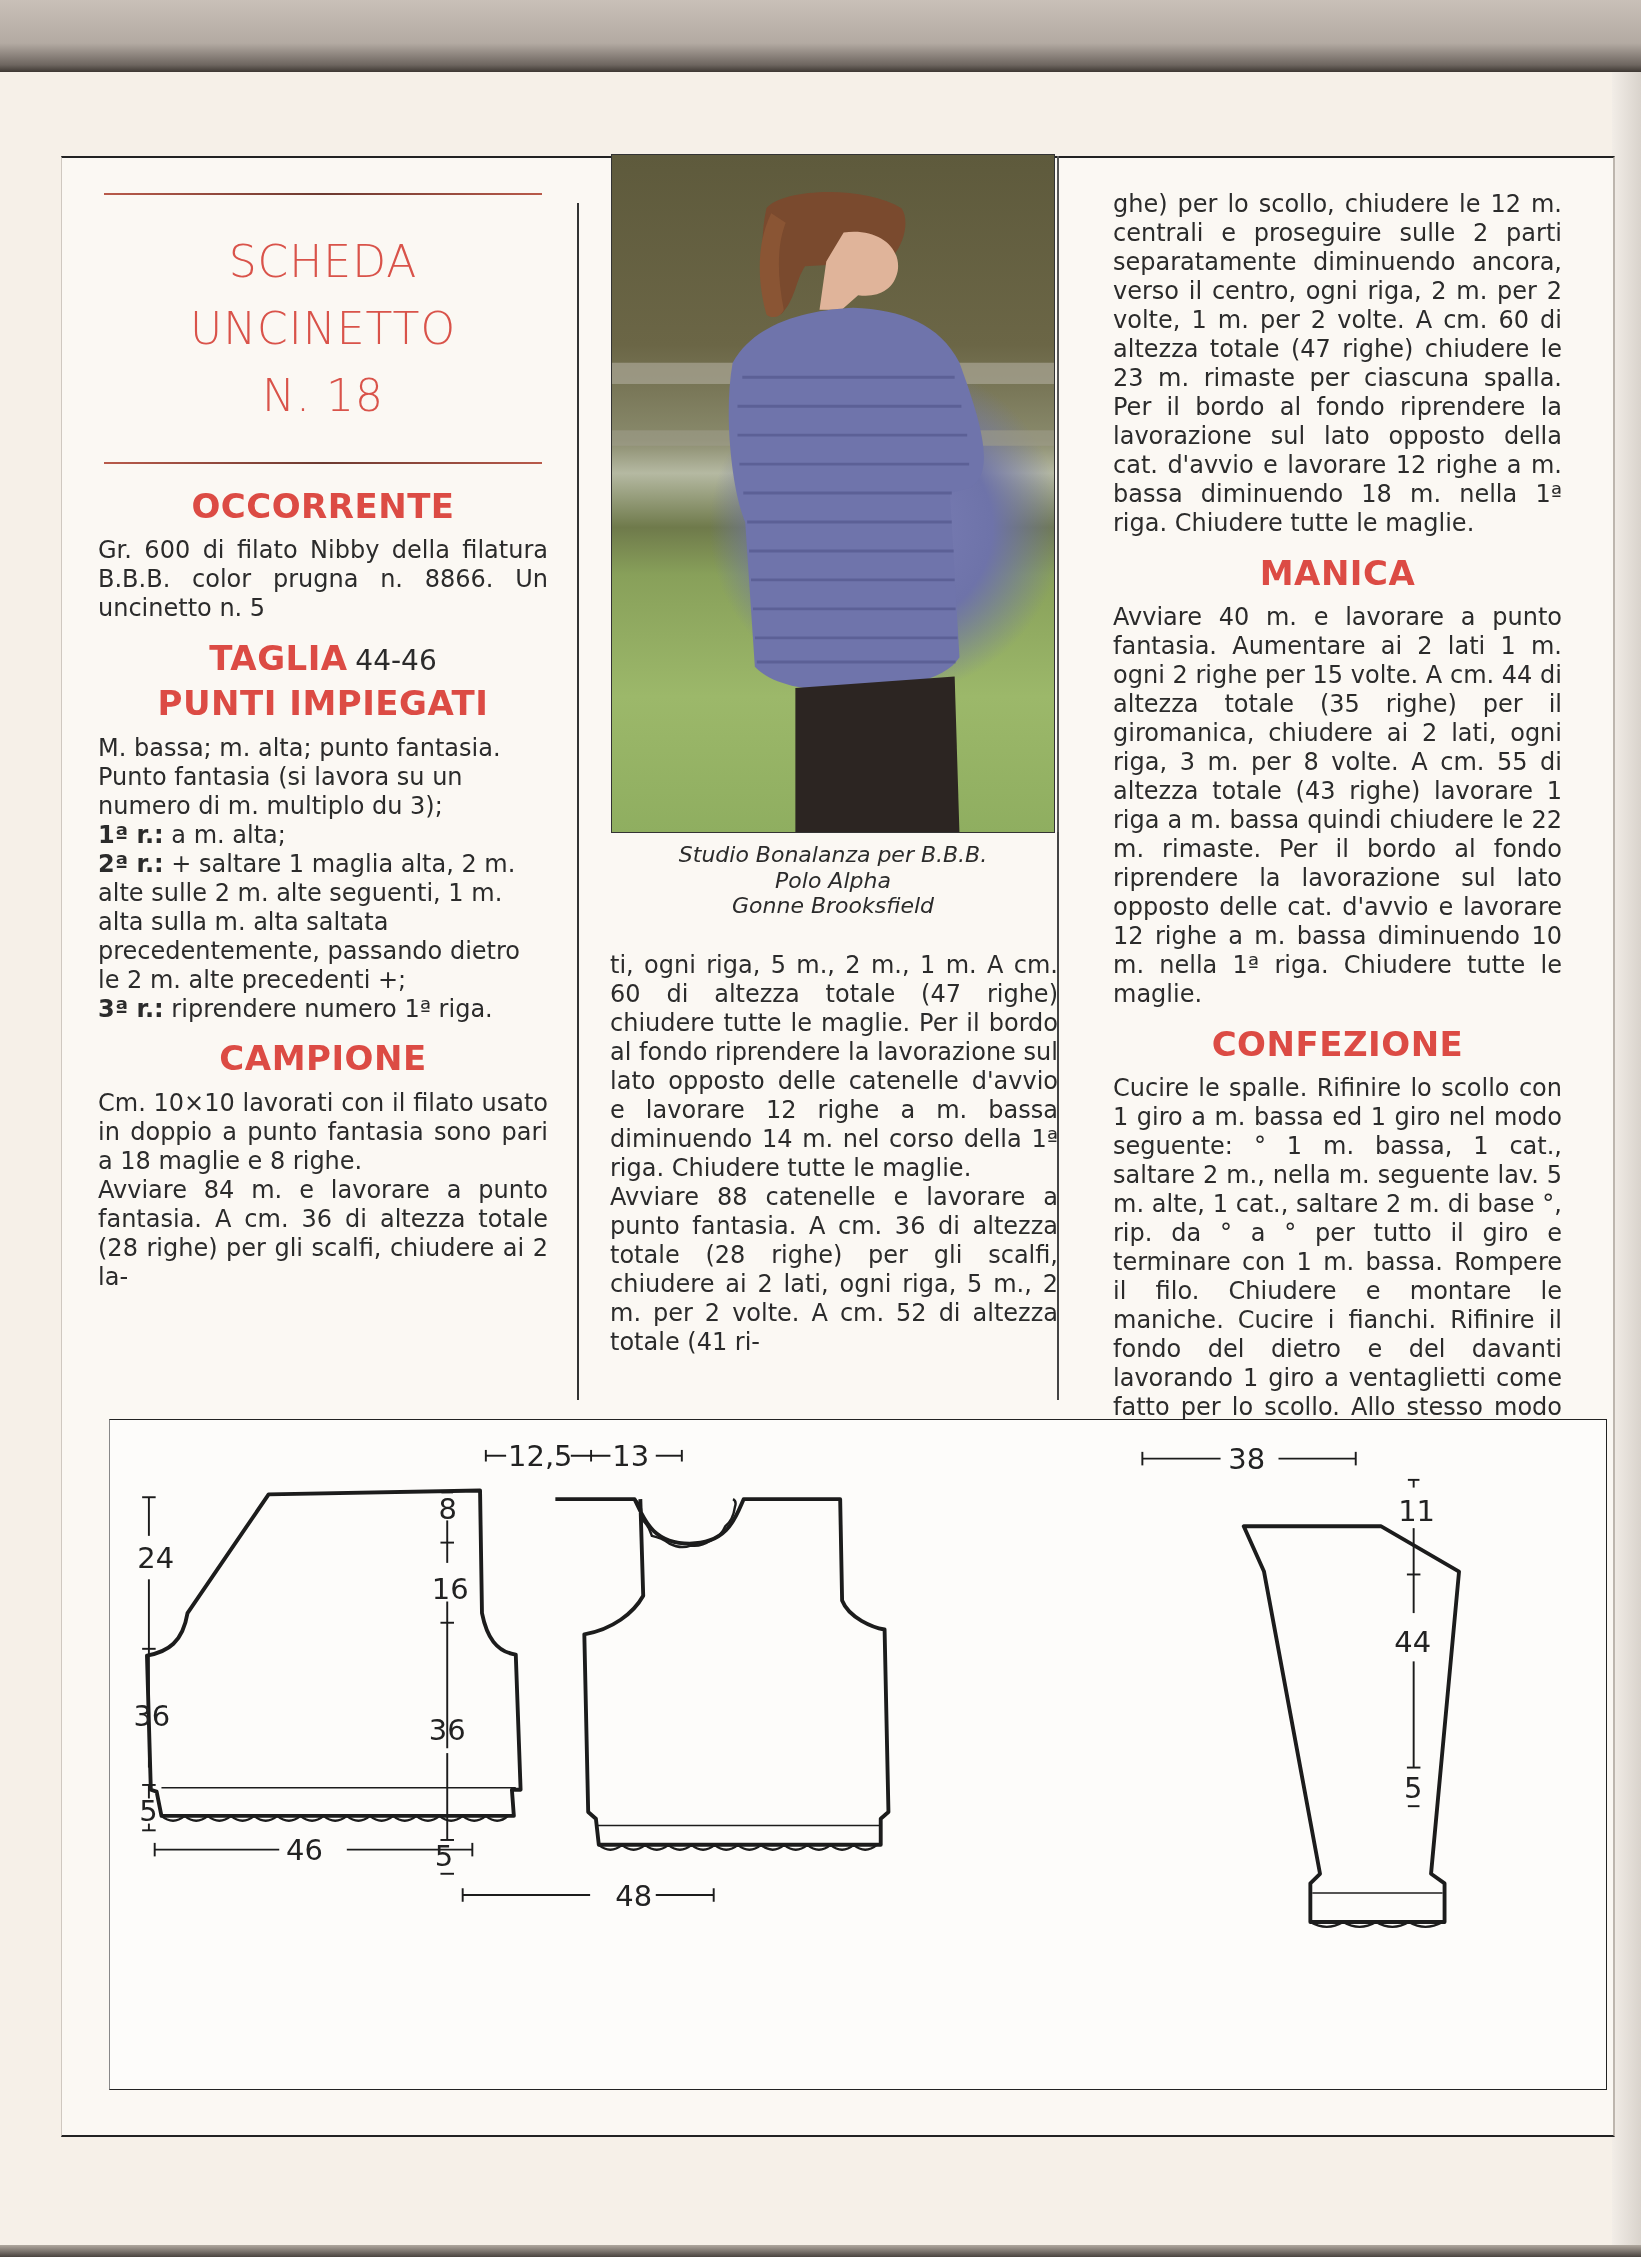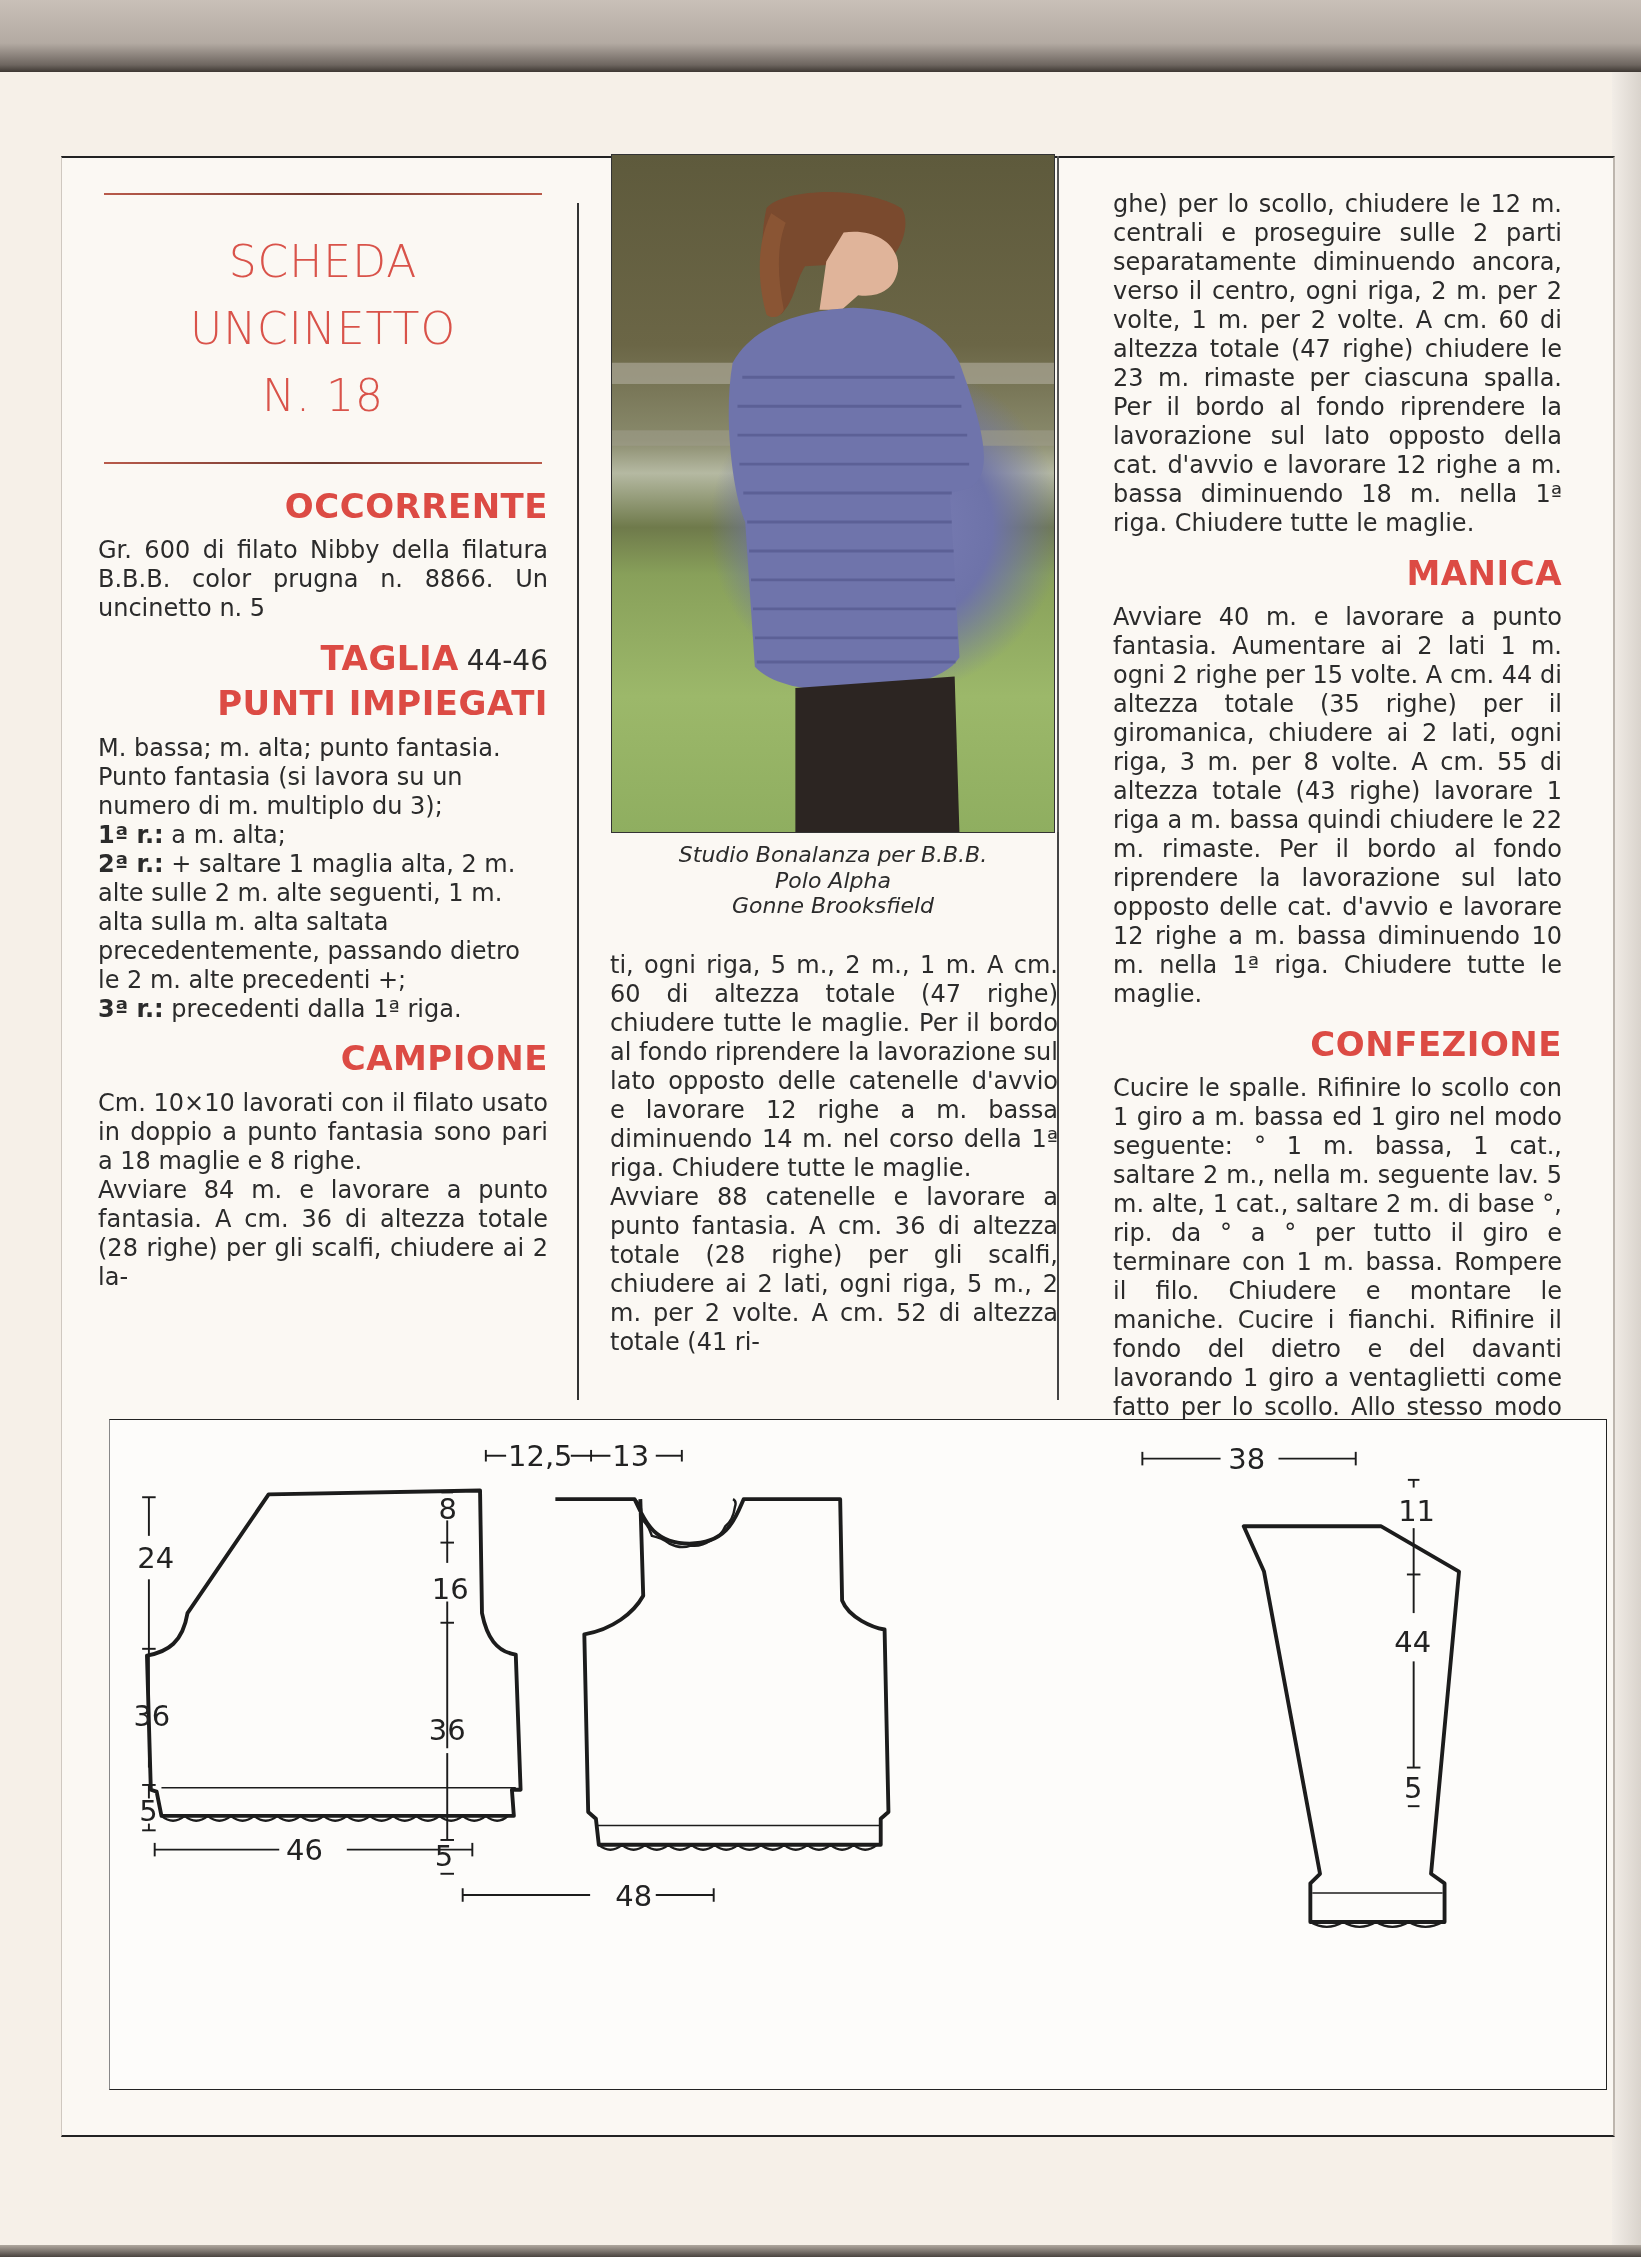--- a/index.html
+++ b/index.html
@@ -38,21 +38,21 @@
   .col3 { left: 1113px; top: 190px; width: 449px; }
   .vdiv { position: absolute; width: 1.9px; background: #333; }
   .rule { height: 1.9px; background: linear-gradient(90deg, #b95a4a, #6c3a30, #b95a4a); margin: 0 5.8px; }
   .title {
     font-family: "DejaVu Sans", sans-serif; font-weight: 300;
     color: #d9534a; text-align: center; font-size: 44px; line-height: 67px;
     letter-spacing: 1px; padding: 33px 0 33px 0;
   }
   .h {
     font-family: "DejaVu Sans", sans-serif; font-weight: bold;
-    color: #dc4b44; text-align: right; font-size: 34px; line-height: 42px;
+    color: #dc4b44; text-align: center; font-size: 34px; line-height: 42px;
     letter-spacing: 0.5px; margin: 13.5px 0 9.7px;
   }
   .h .plain { color: #2b2b2b; font-weight: normal; font-size: 28px; letter-spacing: 0; margin-left: 7.7px; }
   .row-label { font-weight: bold; text-align: right; }
   .photo {
     position: absolute; left: 611px; top: 154px; width: 444px; height: 679px;
     border: 1.9px solid #333; overflow: hidden;
     background:
       radial-gradient(ellipse 40% 25% at 62% 55%, #7b7fb6 0%, #6e73a9 60%, rgba(110,115,169,0) 100%),
       linear-gradient(#5e5a3c 0%, #6b6646 28%, #898a6c 42%, #b5b9a2 47%, #6f7a4b 55%, #88a05a 62%, #9cb86a 80%, #8fae60 100%);
@@ -94,21 +94,21 @@
   <div class="h">OCCORRENTE</div>
   <p>Gr. 600 di filato Nibby della filatura B.B.B. color prugna n. 8866. Un uncinetto n. 5</p>
 
   <div class="h" style="margin-bottom:0;">
     <span>TAGLIA</span><span class="plain">44-46</span>
   </div>
   <div class="h" style="margin-top:0;">PUNTI IMPIEGATI</div>
   <p style="text-align:left;">M. bassa; m. alta; punto fantasia. Punto fantasia (si lavora su un numero di m. multiplo du 3);</p>
   <p style="text-align:left;"><span class="row-label">1ª r.:</span> <span>a m. alta;</span></p>
   <p style="text-align:left;"><span class="row-label">2ª r.:</span> <span>+ saltare 1 maglia alta, 2 m. alte sulle 2 m. alte seguenti, 1 m. alta sulla m. alta saltata precedentemente, passando dietro le 2 m. alte precedenti +;</span></p>
-  <p style="text-align:left;"><span class="row-label">3ª r.:</span> <span>precedenti dalla 1ª riga.</span></p>
+  <p style="text-align:left;"><span class="row-label">3ª r.:</span> <span>riprendere numero 1ª riga.</span></p>
 
   <div class="h">CAMPIONE</div>
   <p>Cm. 10×10 lavorati con il filato usato in doppio a punto fantasia sono pari a 18 maglie e 8 righe.</p>
 
   <p>Avviare 84 m. e lavorare a punto fantasia. A cm. 36 di altezza totale (28 righe) per gli scalfi, chiudere ai 2 la-</p>
 </div>
 
 <div class="photo">
   <svg width="444" height="679" viewBox="0 0 460 703">
 

